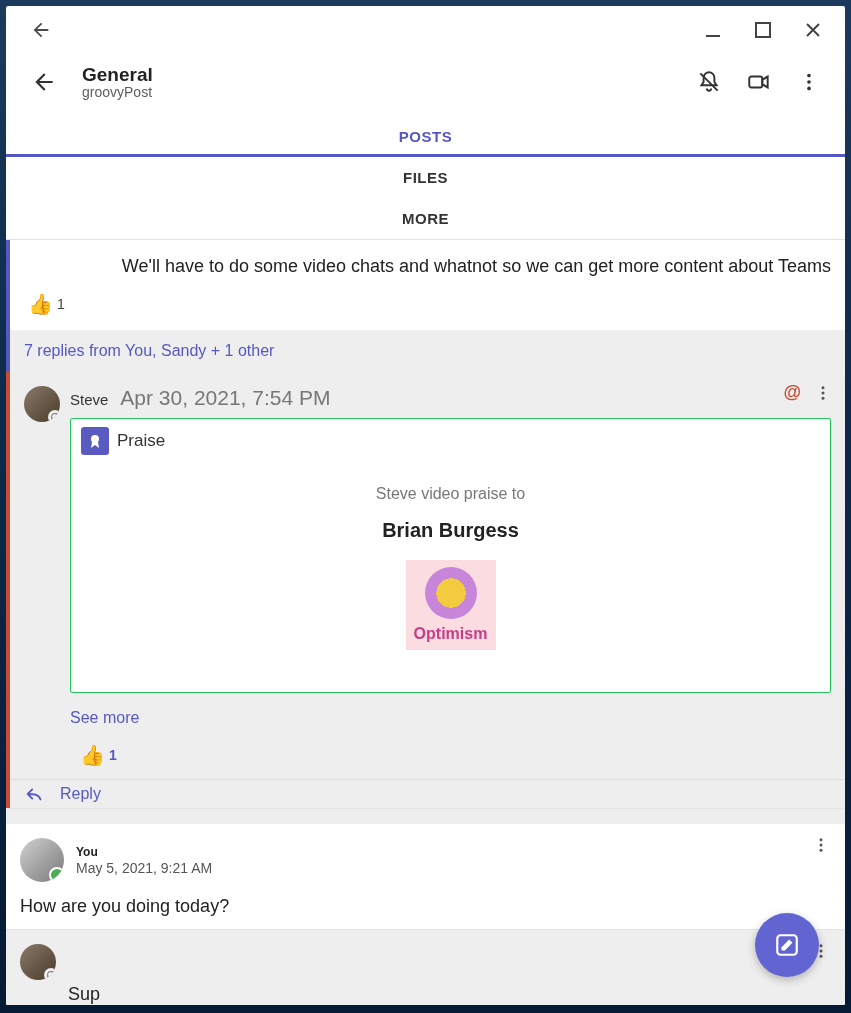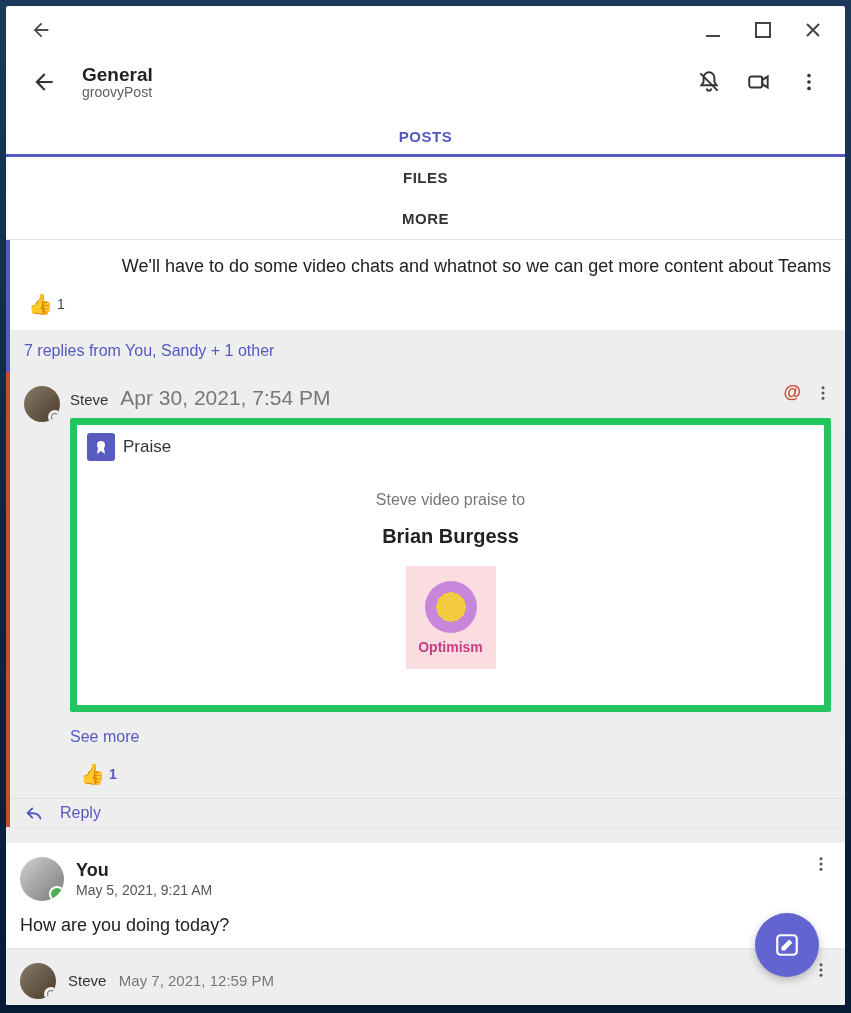--- a/index.html
+++ b/index.html
@@ -105,39 +105,39 @@
   .reply-head { display:flex; gap:10px; align-items:flex-start; }
   .name-row { display:flex; gap:12px; align-items:baseline;}
   .name-row .nm { font-size:15px; color:#333; font-weight:400;}
   .name-row .ts { font-size:21px; color:#777;}
   .reply-tools { position:absolute; right:10px; top:10px; display:flex; gap:10px; align-items:center;}
   .mention-ic { color:#c84c33; font-weight:700; font-size:18px;}
   .more-v { width:24px; display:flex; justify-content:center; cursor:pointer; color:#555;}
   .praise-card {
     margin-top:8px;
     background:#fff;
-    border:7px solid #22c55e;
+    border:1px solid #22c55e;
     border-radius:2px;
     overflow:hidden;
   }
   .praise-tag{
     display:flex; gap:8px; align-items:center; padding:8px 10px;
   }
   .praise-badge{
     width:28px; height:28px; background:#5a5bc0; border-radius:3px;
     display:flex; align-items:center; justify-content:center; color:#fff;
   }
   .praise-label { font-size:17px; color:#333;}
   .praise-body { text-align:center; padding: 22px 10px 26px 10px;}
   .praise-sub { color:#777; font-size:16px; margin-bottom:16px;}
   .praise-target { font-size:20px; font-weight:700; color:#222; margin-bottom:18px;}
   .badge-img {
-    width:90px; height:103px; margin:10px auto; background:#fbdde1;
+    width:90px; height:90px; margin:16px auto; background:#fbdde1;
     display:flex; flex-direction:column; align-items:center; justify-content:center;
-    font-size:14px; color:#c63d86; font-weight:700;
+    font-size:16px; color:#c63d86; font-weight:700;
   }
   .badge-img .sun{
     width:52px; height:52px; border-radius:50%;
     background: radial-gradient(circle at 50% 50%, #f3cb3e 0 40%, #c886db 40% 100%);
     margin-bottom:6px;
     position:relative;
   }
   .see-more {
     color:#5558c2; font-size:16px; padding:16px 0 10px 46px; cursor:pointer; display:inline-block;
   }
@@ -146,21 +146,21 @@
     border-top:1px solid #ddd; padding:4px 14px; display:flex; gap:14px; align-items:center; background:#eeeeee;
   }
   .reply-ic { color:#5558c2; }
   .reply-text { color:#5558c2; font-size:16px; cursor:pointer;}
   
   .gap { height:16px; background:#eeeeee; border-top:1px solid #e5e5e5;}
   .post2 { background:#fff; padding:14px 14px 12px 14px; position:relative;}
   .post2-head { display:flex; gap:12px; align-items:center;}
   .av44 { width:44px; height:44px; border-radius:50%; background:#bcbcbc; position:relative; flex:none; overflow:hidden;}
   .av44 .status-dot{ position:absolute; right:-1px; bottom:-1px; width:16px; height:16px; border-radius:50%; border:2px solid #fff;}
-  .p2-name { font-weight:700; font-size:18px; color:#222;}
+  .p2-name { font-weight:700; font-size:12px; color:#222;}
   .p2-ts { font-size:14px; color:#555; margin-top:1px;}
   .p2-text { font-size:18px; color:#222; margin-top:14px;}
   .reply2 { background:#eeeeee; border-top:1px solid #e4e4e4; padding:14px 14px 8px 14px; position:relative;}
   .r2-head { display:flex; gap:12px; align-items:center;}
   .r2-name { font-size:15px; color:#333;}
   .r2-ts { font-size:15px; color:#777; margin-left:8px;}
   .r2-text { font-size:18px; color:#222; margin-left:48px; margin-top:4px;}
   
   .fab {
     position:absolute; right:26px; bottom:28px;
@@ -351,24 +351,20 @@
           </svg>
       </div>
       <div class="r2-head">
         <div class="av" style="background:linear-gradient(135deg,#8a7a6a,#4a3a2a);">
           <span class="status-dot" style="background:#fff;">
               <svg width="10" height="10" viewBox="0 0 10 10">
                 <circle cx="5" cy="5" r="3.5" fill="none" stroke="#888" stroke-width="1.5"></circle>
               </svg>
             </span>
         </div>
-        <div>
-          <span class="r2-name">Steve</span>
-          <span class="r2-ts">May 7, 2021, 12:59 PM</span>
-        </div>
       </div>
       <div class="r2-text">Sup</div>
     </div>
 
     <div class="reply-bar" style="border-top:1px solid #ddd;">
       <span class="reply-ic">
         <svg width="22" height="20" viewBox="0 0 24 20">
             <path d="M4 10c6 0 12 0 14 6M4 10l5-5M4 10l5 5" fill="none" stroke="#5558c2" stroke-width="2" stroke-linecap="round"></path>
           </svg>
       </span>

